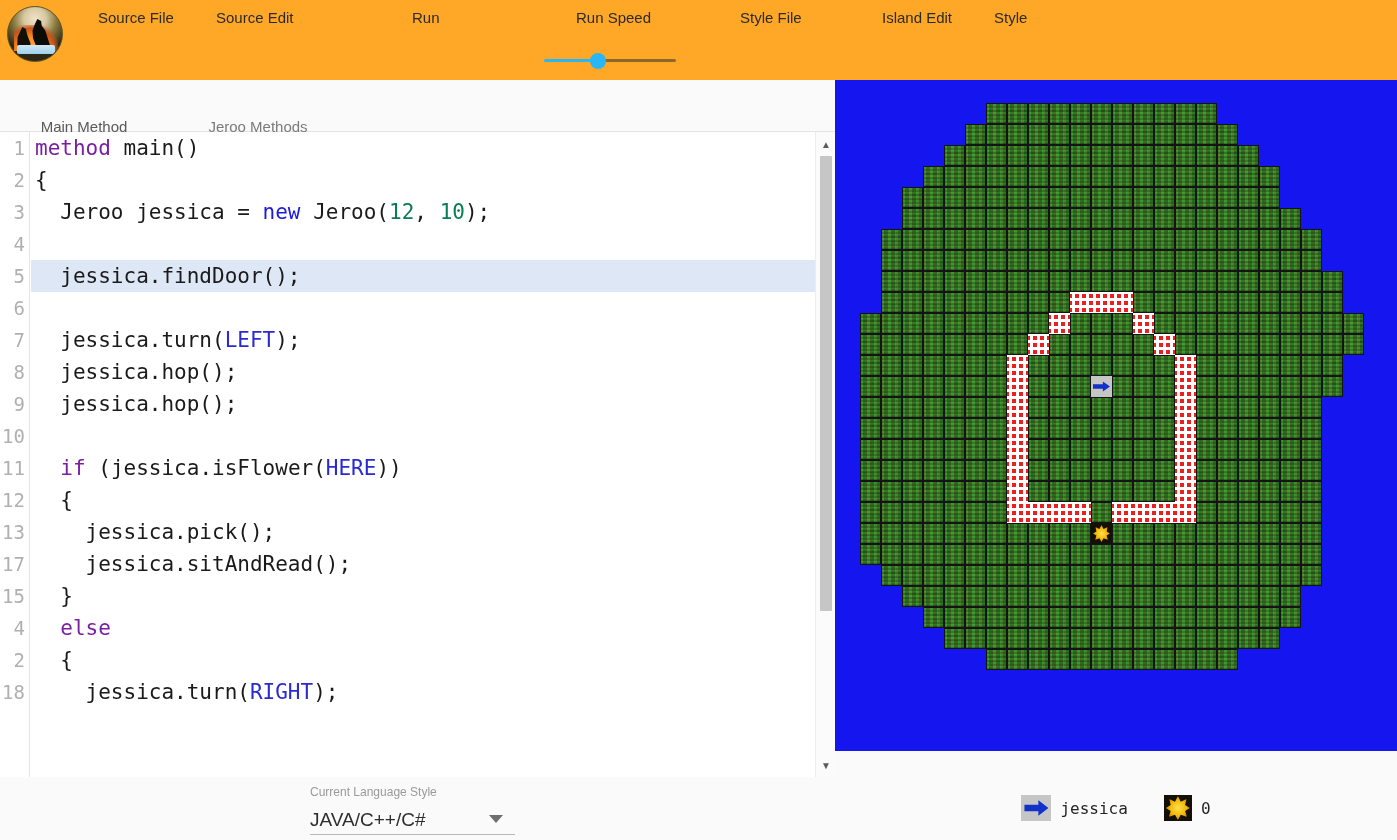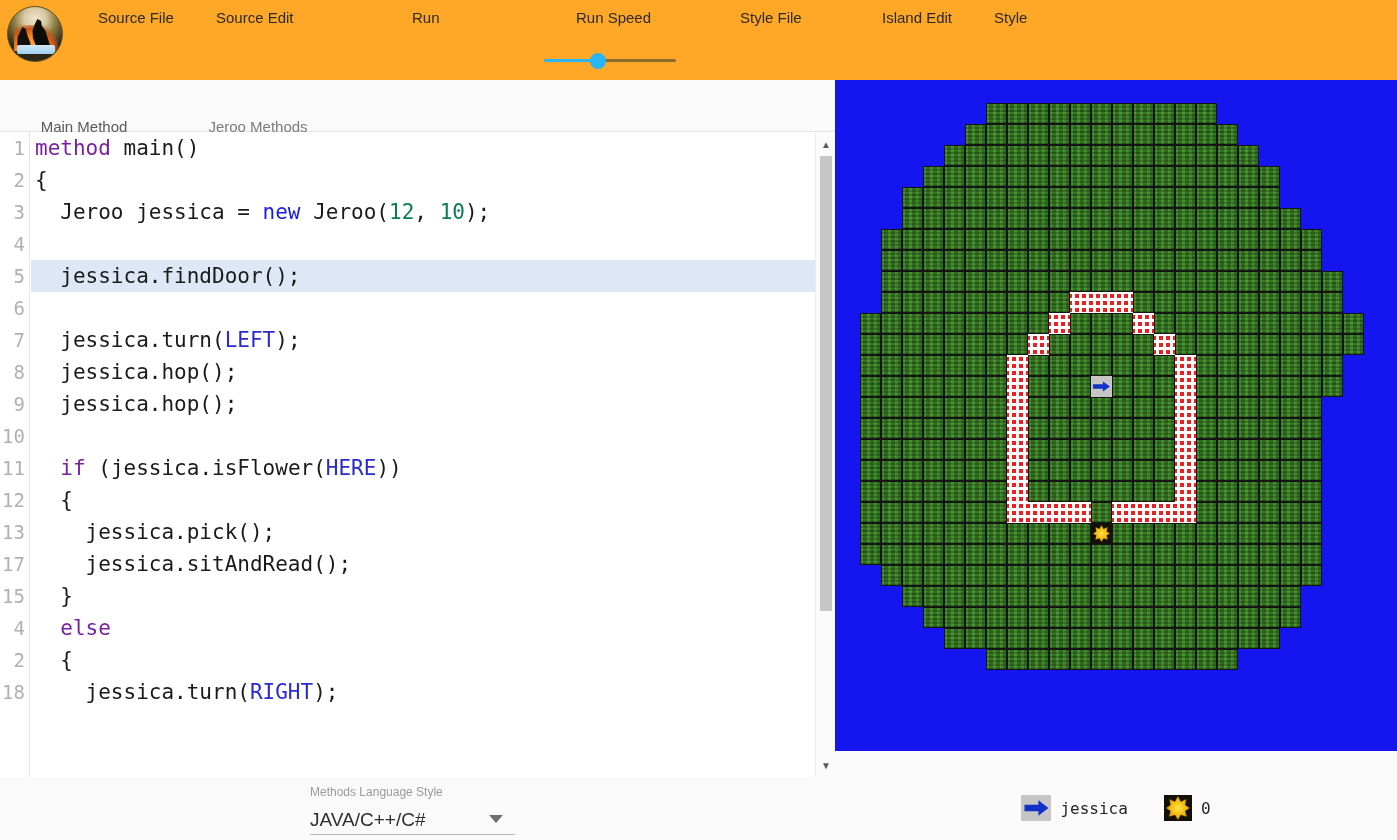--- a/index.html
+++ b/index.html
@@ -363,21 +363,21 @@
         </div>
       <div class="codearea" id="codearea"><div class="codeline"><span class="kw">method </span><span>main()</span></div><div class="codeline"><span>{</span></div><div class="codeline"><span>  Jeroo jessica = </span><span class="kw2">new</span><span> Jeroo(</span><span class="num">12</span><span>, </span><span class="num">10</span><span>);</span></div><div class="codeline"><span></span></div><div class="codeline hl"><span>  jessica.findDoor();</span></div><div class="codeline"><span></span></div><div class="codeline"><span>  jessica.turn(</span><span class="cst">LEFT</span><span>);</span></div><div class="codeline"><span>  jessica.hop();</span></div><div class="codeline"><span>  jessica.hop();</span></div><div class="codeline"><span></span></div><div class="codeline"><span>  </span><span class="kw">if</span><span> (jessica.isFlower(</span><span class="cst">HERE</span><span>))</span></div><div class="codeline"><span>  {</span></div><div class="codeline"><span>    jessica.pick();</span></div><div class="codeline"><span>    jessica.sitAndRead();</span></div><div class="codeline"><span>  }</span></div><div class="codeline"><span>  </span><span class="kw">else</span></div><div class="codeline"><span>  {</span></div><div class="codeline"><span>    jessica.turn(</span><span class="cst">RIGHT</span><span>);</span></div></div>
       <div class="vscroll">
         <div class="arr up">▲</div>
         <div class="thumb"></div>
         <div class="arr down">▼</div>
       </div>
     </div>
 
     <div class="langwrap">
-      <div class="lang-label">Methods Language Style</div>
+      <div class="lang-label">Current Language Style</div>
       <div class="lang-select">
         <span class="lang-value">JAVA/C++/C#</span>
         <span class="lang-caret"></span>
       </div>
     </div>
 
   </div>
 
   <div class="rightpane">
     <div class="island-canvas" id="island">

